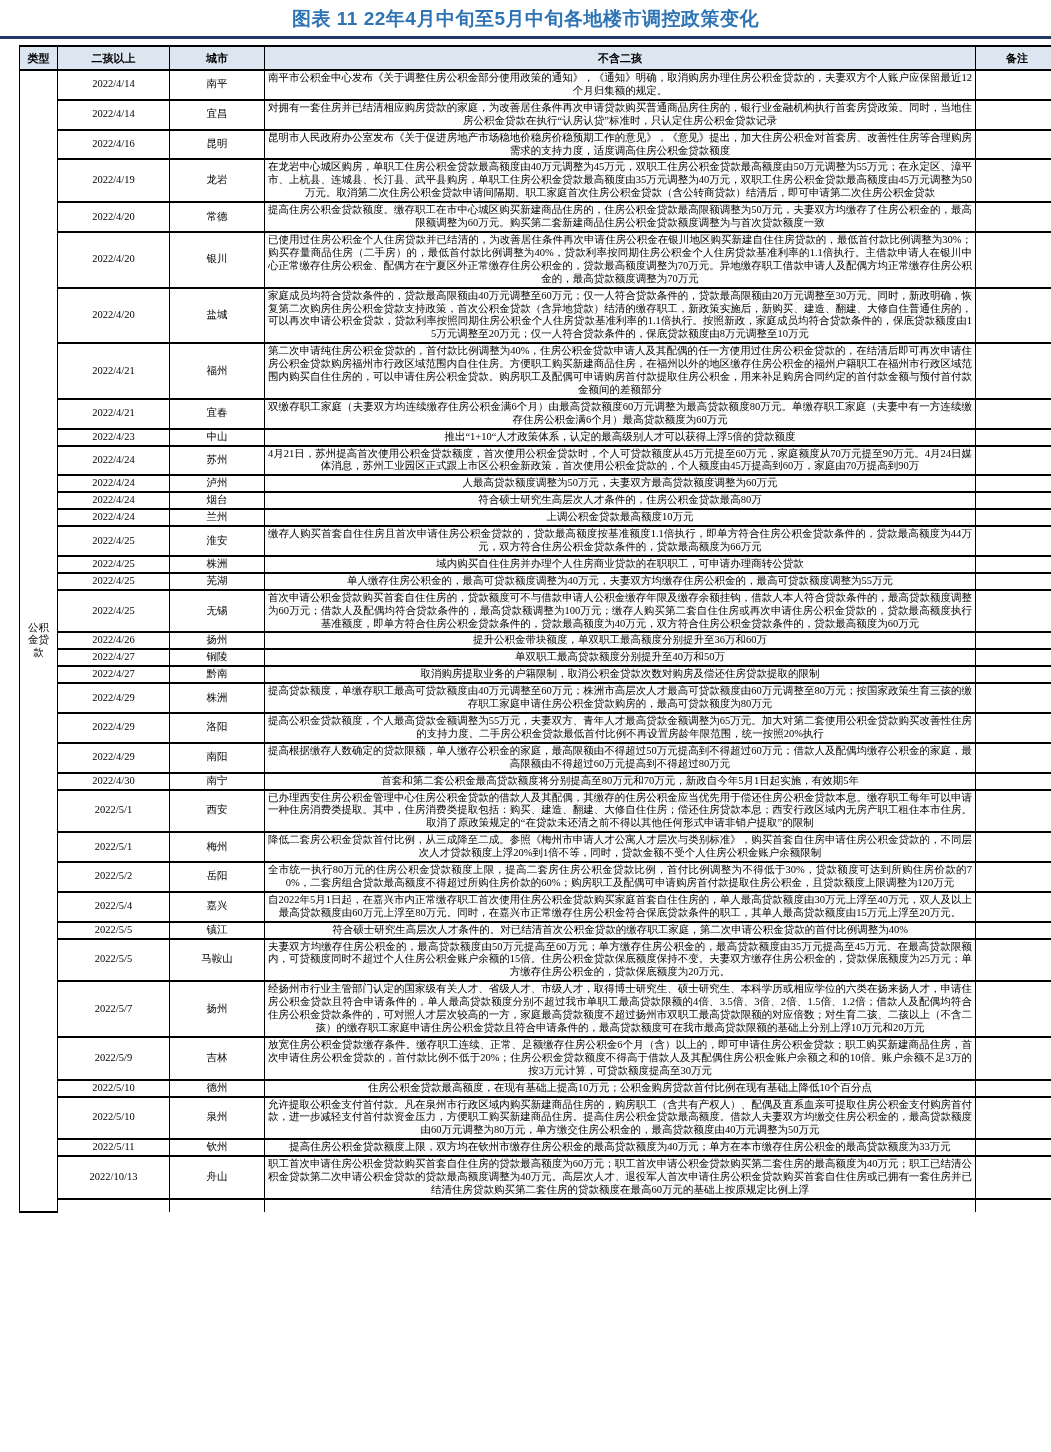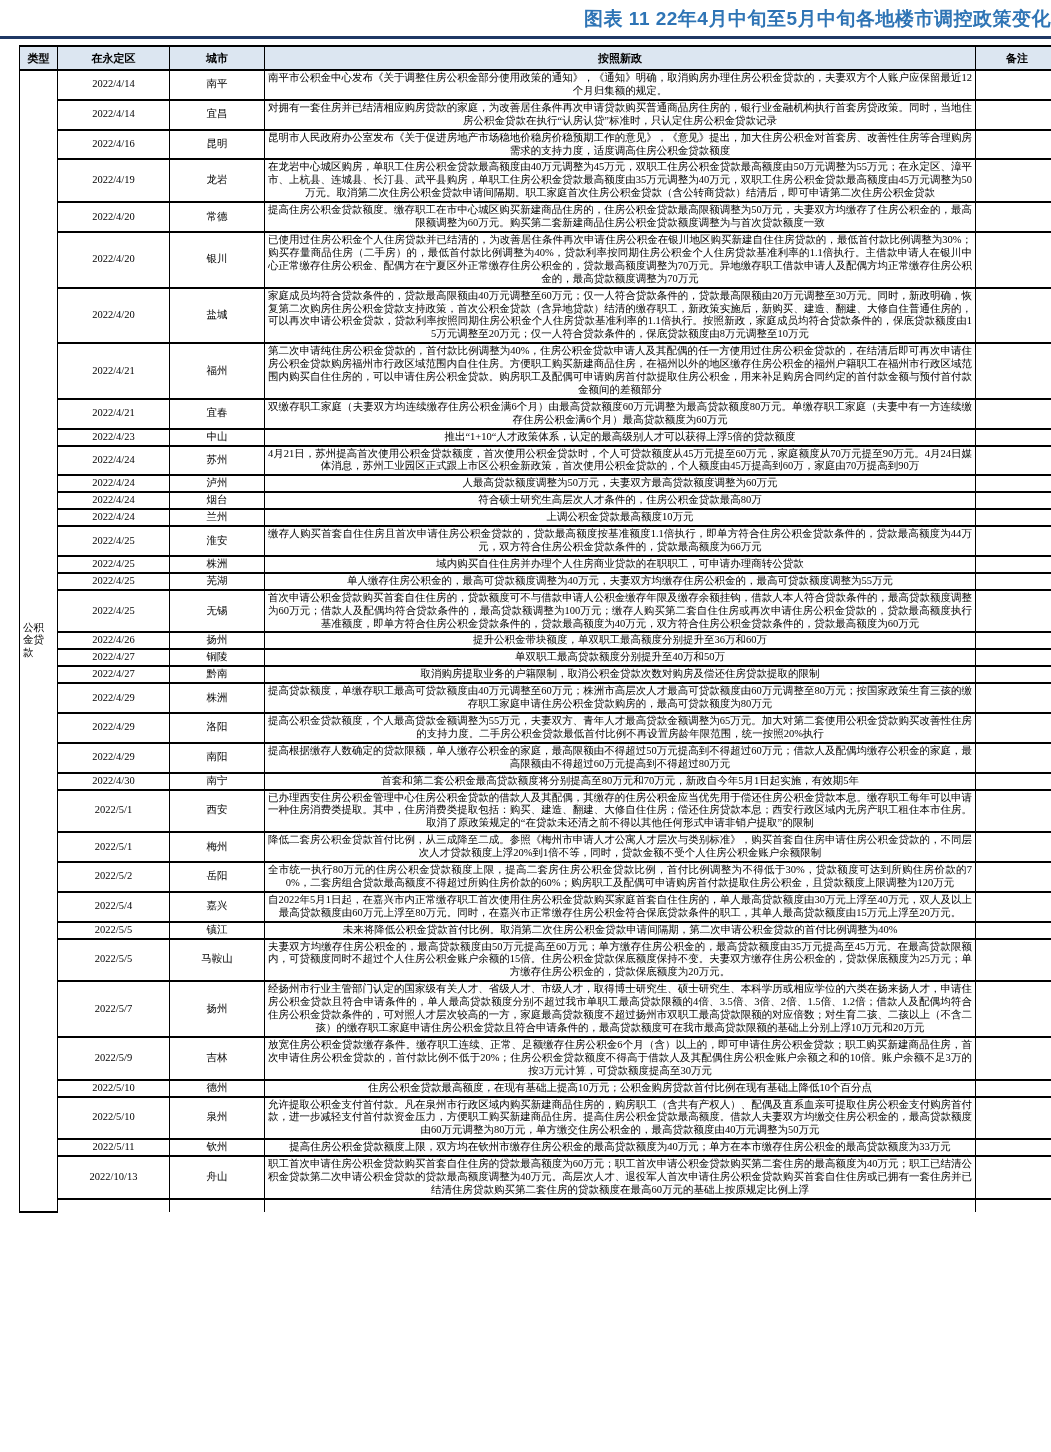--- a/index.html
+++ b/index.html
@@ -13,21 +13,21 @@
     overflow: hidden;
     font-family: "Liberation Serif", serif;
   }
   .page {
     position: relative;
     width: 1051px;
     height: 1452px;
     overflow: hidden;
   }
   .title {
-    text-align: right;
+    text-align: center;
     font-family: "Liberation Sans", sans-serif;
     font-weight: bold;
     font-size: 19px;
     color: #2E74B5;
     padding-top: 6px;
     letter-spacing: 0.5px;
   }
   .title-rule {
     height: 3px;
     background: #1F3864;
@@ -60,21 +60,21 @@
   }
   table.policy th {
     background: #DCE6F1;
     font-weight: bold;
     font-size: 11px;
     height: 20px;
     text-align: center;
     border-bottom: 1px solid #000;
   }
   td.cat {
-    text-align: left;
+    text-align: center;
     padding: 0 2px;
     font-size: 11px;
     line-height: 15px;
   }
   td.date, td.city {
     text-align: center;
     font-size: 10.5px;
   }
   td.content {
     text-align: justify;
@@ -94,23 +94,23 @@
     <colgroup>
       <col class="c-type">
       <col class="c-date">
       <col class="c-city">
       <col class="c-content">
       <col class="c-note">
     </colgroup>
     <thead>
       <tr>
         <th>类型</th>
-        <th>在永定区</th>
+        <th>二孩以上</th>
         <th>城市</th>
-        <th>按照新政</th>
+        <th>不含二孩</th>
         <th>备注</th>
       </tr>
     </thead>
     <tbody>
         <tr>
           <td class="cat" rowspan="38">公积金贷款</td>
           <td class="date">2022/4/14</td>
           <td class="city">南平</td>
           <td class="content">南平市公积金中心发布《关于调整住房公积金部分使用政策的通知》，《通知》明确，取消购房办理住房公积金贷款的，夫妻双方个人账户应保留最近12个月归集额的规定。</td>
           <td class="note"></td>
@@ -279,21 +279,21 @@
         </tr>
         <tr>
           <td class="date">2022/5/4</td>
           <td class="city">嘉兴</td>
           <td class="content">自2022年5月1日起，在嘉兴市内正常缴存职工首次使用住房公积金贷款购买家庭首套自住住房的，单人最高贷款额度由30万元上浮至40万元，双人及以上最高贷款额度由60万元上浮至80万元。同时，在嘉兴市正常缴存住房公积金符合保底贷款条件的职工，其单人最高贷款额度由15万元上浮至20万元。</td>
           <td class="note"></td>
         </tr>
         <tr>
           <td class="date">2022/5/5</td>
           <td class="city">镇江</td>
-          <td class="content">未来将降低公积金贷款首付比例。取消第二次住房公积金贷款申请间隔期，第二次申请公积金贷款的首付比例调整为40%</td>
+          <td class="content">符合硕士研究生高层次人才条件的。对已结清首次公积金贷款的缴存职工家庭，第二次申请公积金贷款的首付比例调整为40%</td>
           <td class="note"></td>
         </tr>
         <tr>
           <td class="date">2022/5/5</td>
           <td class="city">马鞍山</td>
           <td class="content">夫妻双方均缴存住房公积金的，最高贷款额度由50万元提高至60万元；单方缴存住房公积金的，最高贷款额度由35万元提高至45万元。在最高贷款限额内，可贷额度同时不超过个人住房公积金账户余额的15倍。住房公积金贷款保底额度保持不变。夫妻双方缴存住房公积金的，贷款保底额度为25万元；单方缴存住房公积金的，贷款保底额度为20万元。</td>
           <td class="note"></td>
         </tr>
         <tr>
           <td class="date">2022/5/7</td>

